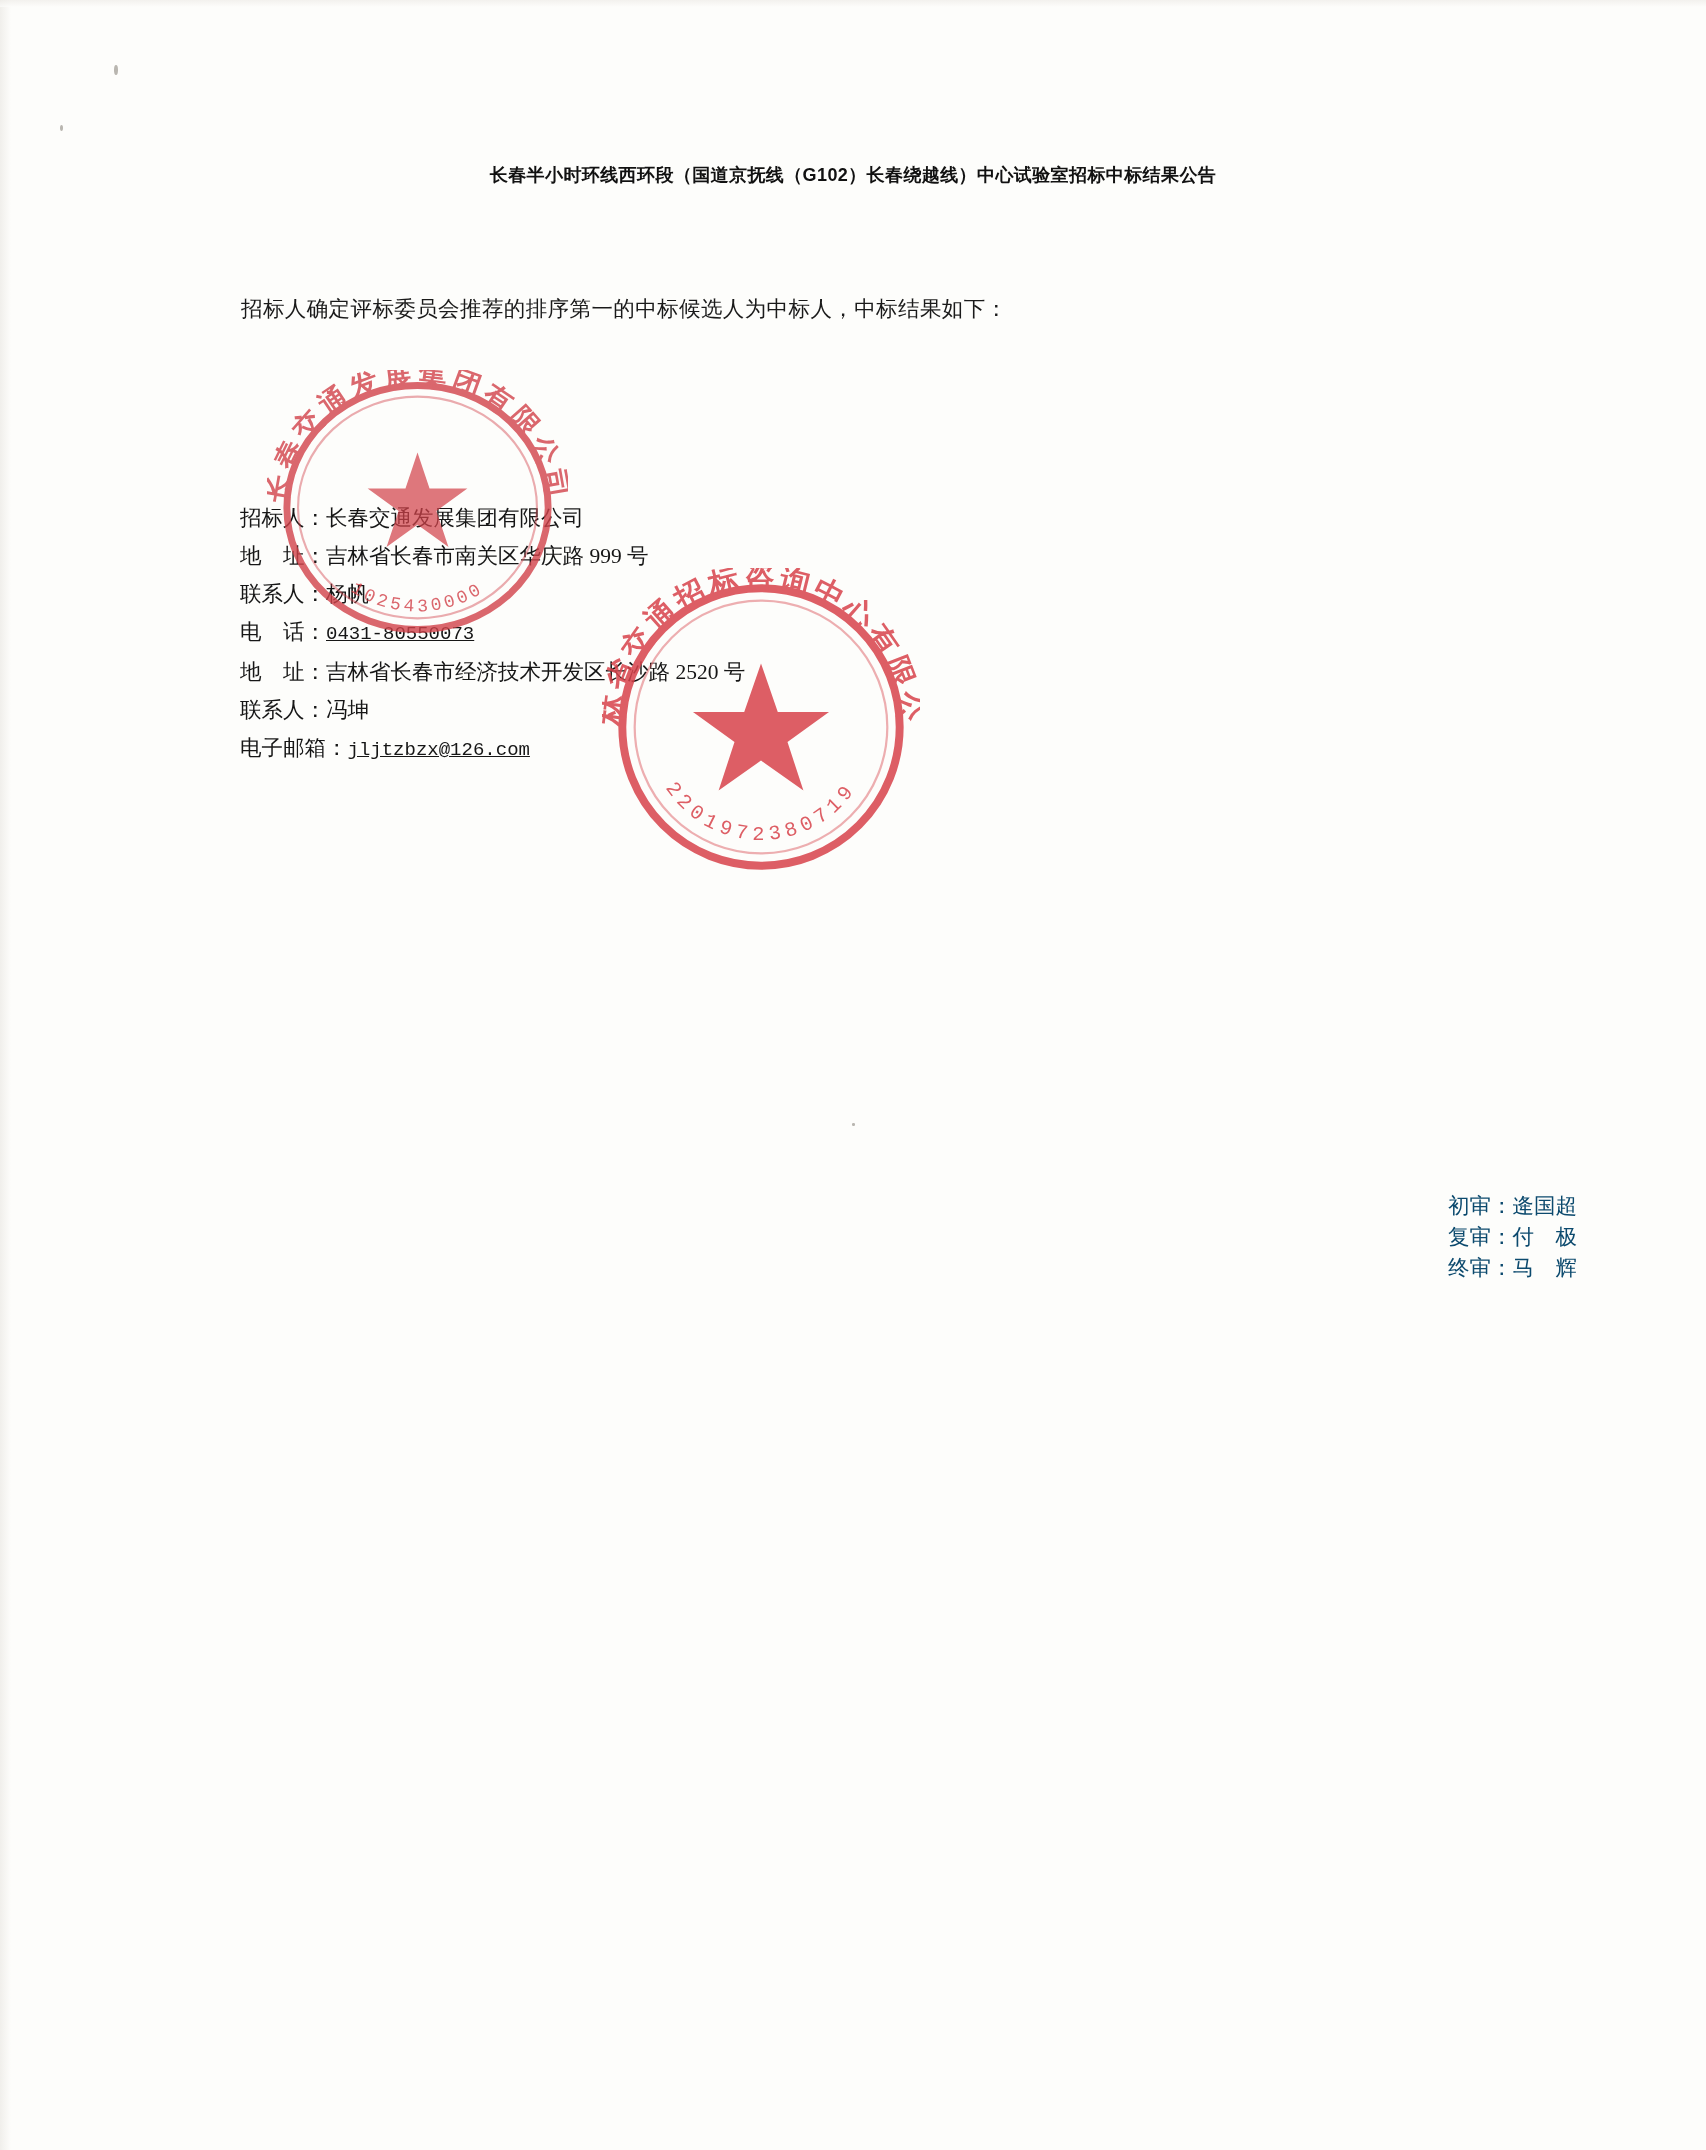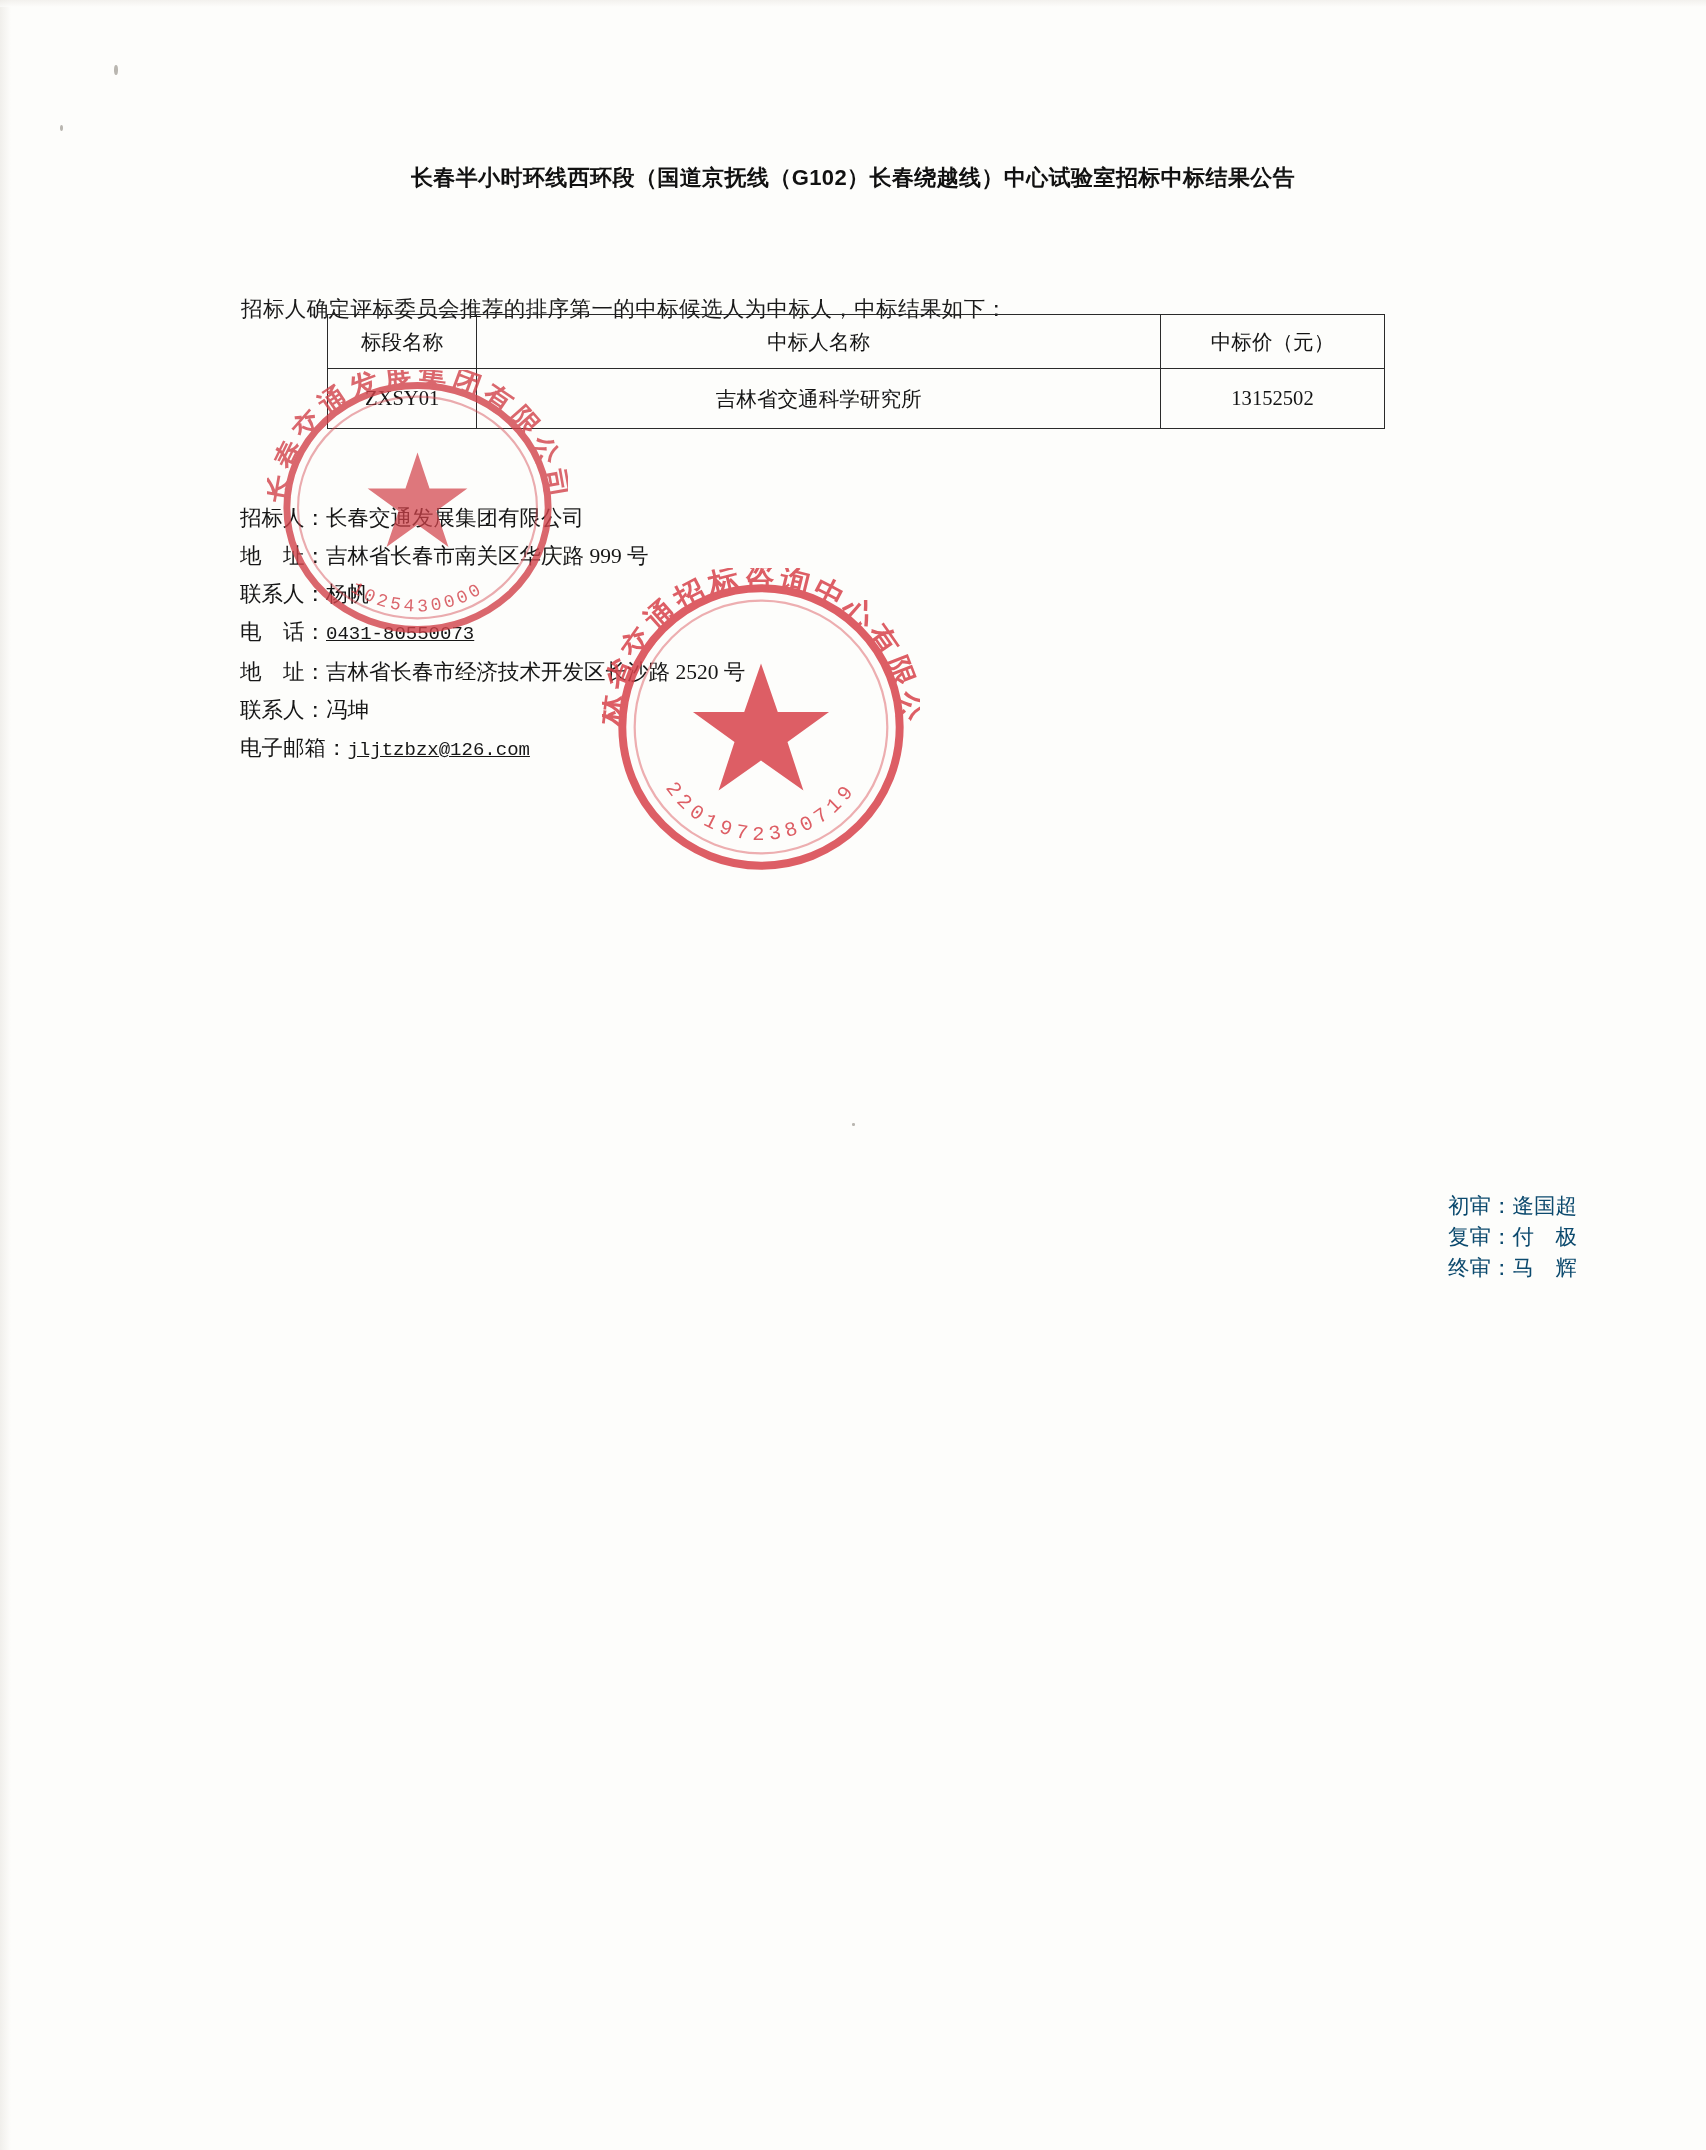--- a/index.html
+++ b/index.html
@@ -41,21 +41,21 @@
   }
 
   .doc-title {
     position: absolute;
     left: 0;
     top: 163px;
     width: 100%;
     text-align: center;
     font-family: "Liberation Sans", "DejaVu Sans", sans-serif;
     font-weight: bold;
-    font-size: 22px;
+    font-size: 18px;
     letter-spacing: 0.4px;
     color: #111;
   }
 
   .lead-para {
     position: absolute;
     left: 241px;
     top: 262px;
     font-size: 21.5px;
     letter-spacing: 0.4px;
@@ -148,34 +148,20 @@
   <div class="scan-edge-left"></div>
   <div class="scan-edge-top"></div>
   <div class="speck" style="left:114px;top:65px;width:3.9px;height:9.5px;"></div>
   <div class="speck" style="left:60px;top:125px;width:3px;height:6px;"></div>
   <div class="speck" style="left:852px;top:1123px;width:2.6px;height:2.6px;"></div>
 
   <div class="doc-title">长春半小时环线西环段（国道京抚线（G102）长春绕越线）中心试验室招标中标结果公告</div>
 
   <div class="lead-para">招标人确定评标委员会推荐的排序第一的中标候选人为中标人，中标结果如下：</div>
 
-  <table class="result-table">
-    <tbody>
-        <tr class="row-h">
-      <td class="col-lot">标段名称</td>
-      <td class="col-name">中标人名称</td>
-      <td class="col-price">中标价（元）</td>
-    </tr>
-    <tr class="row-b">
-      <td class="col-lot">ZXSY01</td>
-      <td class="col-name">吉林省交通科学研究所</td>
-      <td class="col-price">13152502</td>
-    </tr>
-  </tbody>
-    </table>
 
   <div class="info-block">
     <span class="info-line">
       <span class="lbl">招标人：</span><span>长春交通发展集团有限公司</span>
     </span>
     <span class="info-line">
       <span class="lbl">地　址：</span><span>吉林省长春市南关区华庆路 999 号</span>
     </span>
     <span class="info-line">
       <span class="lbl">联系人：</span><span>杨帆</span>

